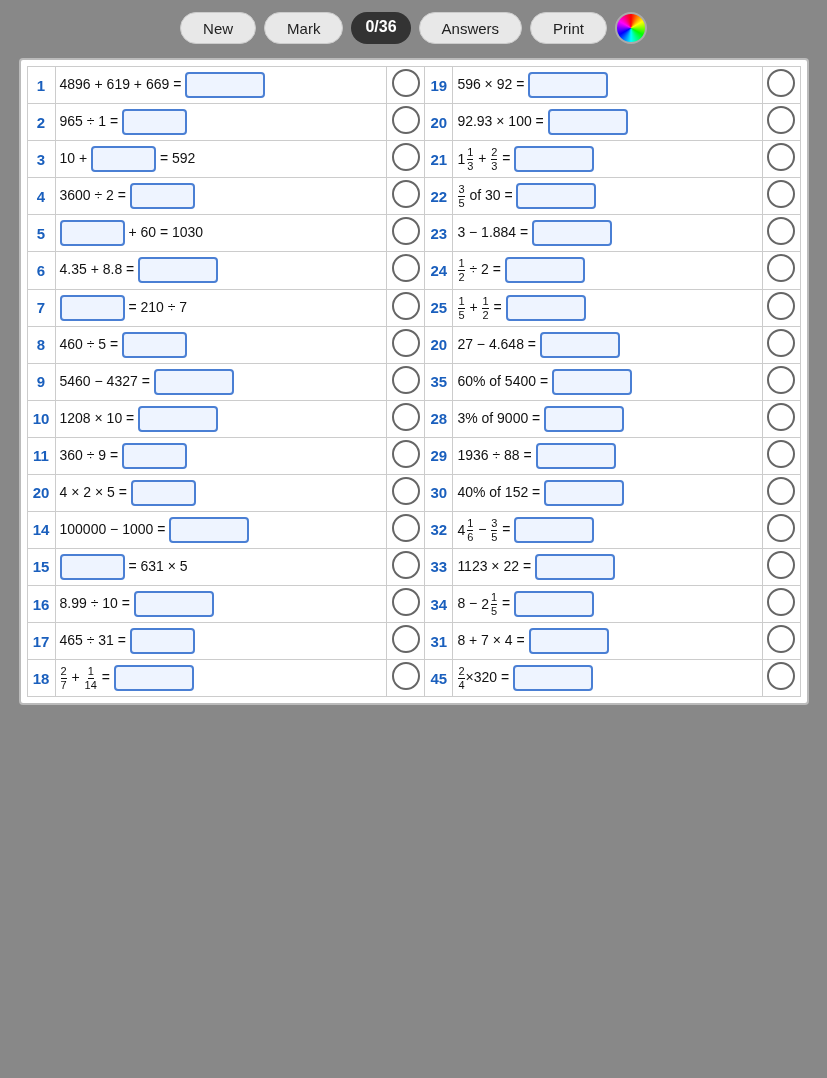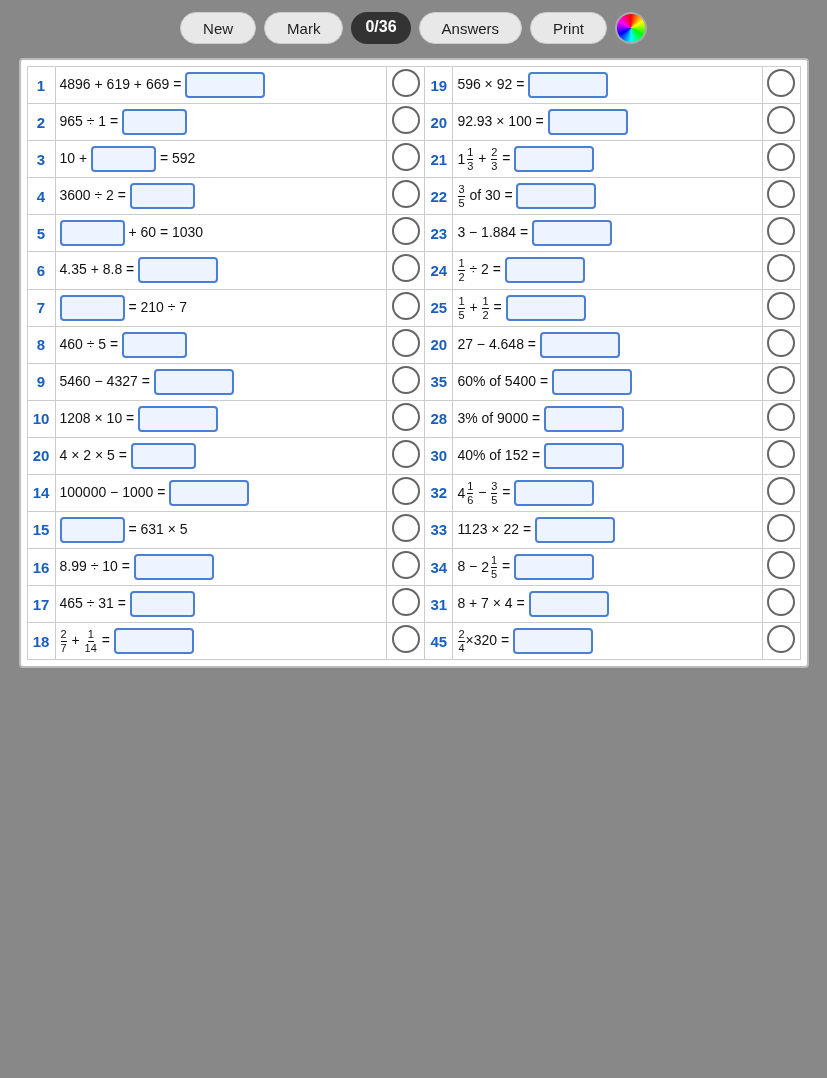--- a/index.html
+++ b/index.html
@@ -226,20 +226,28 @@
   </tr>
         <tr>
     <td class="num-cell">10</td>
     <td class="problem-cell">1208 × 10 = <span class="answer-box" style="width:80px"></span></td>
     <td class="circle-cell"><span class="circle"></span></td>
     <td class="num-cell">28</td>
     <td class="problem-cell">3% of 9000 = <span class="answer-box" style="width:80px"></span></td>
     <td class="circle-cell"><span class="circle"></span></td>
   </tr>
         <tr>
+    <td class="num-cell">11</td>
+    <td class="problem-cell">360 ÷ 9 = <span class="answer-box" style="width:65px"></span></td>
+    <td class="circle-cell"><span class="circle"></span></td>
+    <td class="num-cell">29</td>
+    <td class="problem-cell">1936 ÷ 88 = <span class="answer-box" style="width:80px"></span></td>
+    <td class="circle-cell"><span class="circle"></span></td>
+  </tr>
+        <tr>
     <td class="num-cell">20</td>
     <td class="problem-cell">4 × 2 × 5 = <span class="answer-box" style="width:65px"></span></td>
     <td class="circle-cell"><span class="circle"></span></td>
     <td class="num-cell">30</td>
     <td class="problem-cell">40% of 152 = <span class="answer-box" style="width:80px"></span></td>
     <td class="circle-cell"><span class="circle"></span></td>
   </tr>
         <tr>
     <td class="num-cell">14</td>
     <td class="problem-cell">100000 − 1000 = <span class="answer-box" style="width:80px"></span></td>

